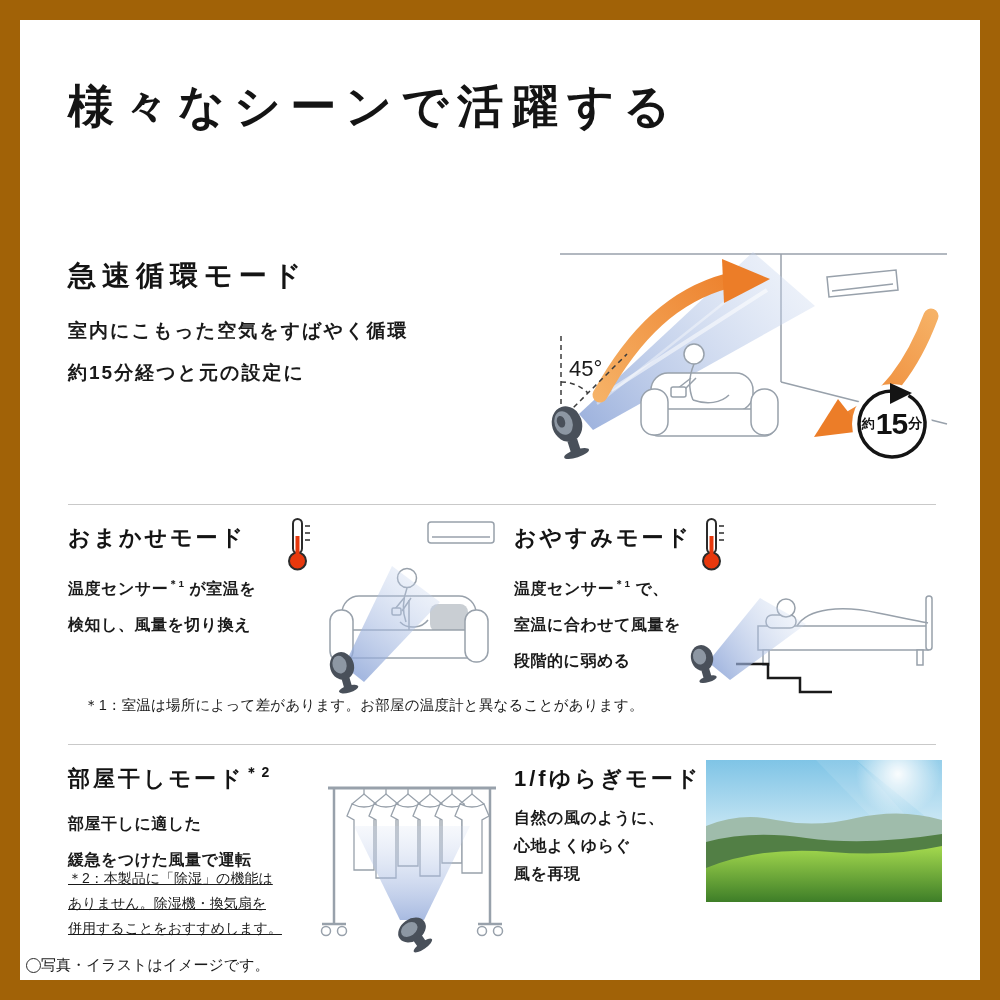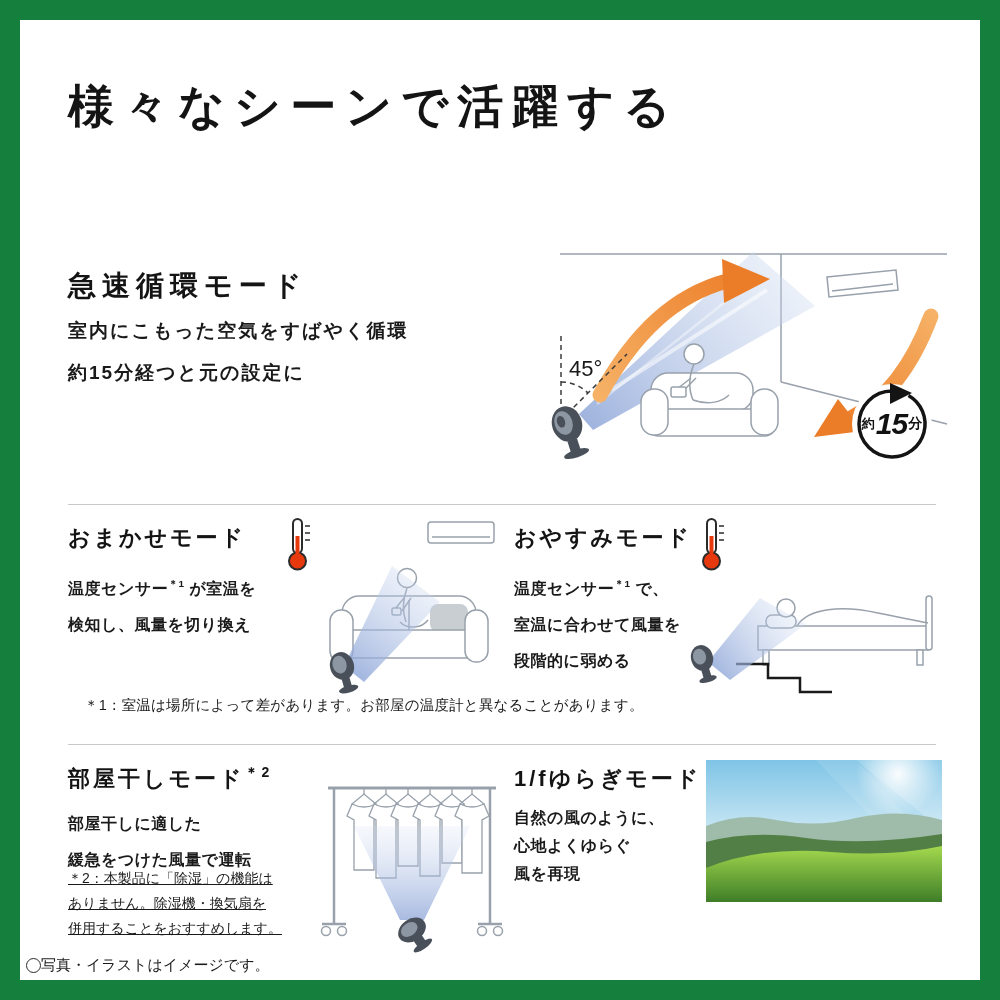--- a/index.html
+++ b/index.html
@@ -2,44 +2,44 @@
 <html><head>
 <meta charset="utf-8">
 <style>
   html,body{margin:0;padding:0;}
   body{
     background:#e9eaea;
     font-family:"Liberation Sans","DejaVu Sans",sans-serif;
     color:#111;
     -webkit-font-smoothing:antialiased;
   }
-  .stage{position:relative;width:1000px;height:1000px;background:#15803d;overflow:hidden;}
+  .stage{position:relative;width:1000px;height:1000px;background:#a16207;overflow:hidden;}
   .panel{position:absolute;left:20px;top:20px;width:960px;height:960px;background:#ffffff;}
   .abs{position:absolute;}
 
   .title{left:48px;top:48px;font-size:46px;font-weight:700;letter-spacing:9px;line-height:1.66;color:#141414;}
-  .sec1-h{left:48px;top:237px;font-size:28px;font-weight:700;letter-spacing:6px;color:#141414;margin-top:10px;}
+  .sec1-h{left:48px;top:237px;font-size:28px;font-weight:700;letter-spacing:6px;color:#141414;}
   .sec1-desc{left:48px;top:290px;font-size:19px;font-weight:700;letter-spacing:2px;line-height:42px;color:#1a1a1a;}
 
   .divider{height:1px;background:#c9c9c9;}
   .d1{left:48px;top:484px;width:868px;}
   .d2{left:48px;top:724px;width:868px;}
 
   .col-h{font-size:22px;font-weight:700;letter-spacing:3px;color:#141414;}
   .col-desc{font-size:16px;font-weight:700;letter-spacing:.5px;line-height:36px;color:#1a1a1a;}
   .sup{font-size:62%;vertical-align:7px;}
   .h-sup{font-size:14px;vertical-align:9px;font-weight:700;}
 
   .note{font-size:14.5px;letter-spacing:.2px;color:#1a1a1a;}
   .note-multi{font-size:14px;line-height:25px;color:#1a1a1a;}
 
   .badge{left:830px;top:362px;width:84px;height:84px;}
   .badge-text{position:absolute;inset:0;display:flex;align-items:center;justify-content:center;gap:1px;}
   .badge-text .b-pre{font-size:13px;font-weight:700;}
-  .badge-text .b-val{font-size:30px;font-weight:700;letter-spacing:-1px;font-style:italic;}
+  .badge-text .b-val{font-size:30px;font-weight:700;letter-spacing:-1px;}
   .badge-text .b-suf{font-size:14px;font-weight:700;}
 
   .footer{left:6px;top:936px;display:flex;align-items:center;font-size:15px;color:#1a1a1a;}
   .circle-glyph{display:inline-block;width:13px;height:13px;border:1.5px solid #2b2b2b;border-radius:50%;}
 
   svg{display:block;}
 </style>
 </head>
 <body>
 

